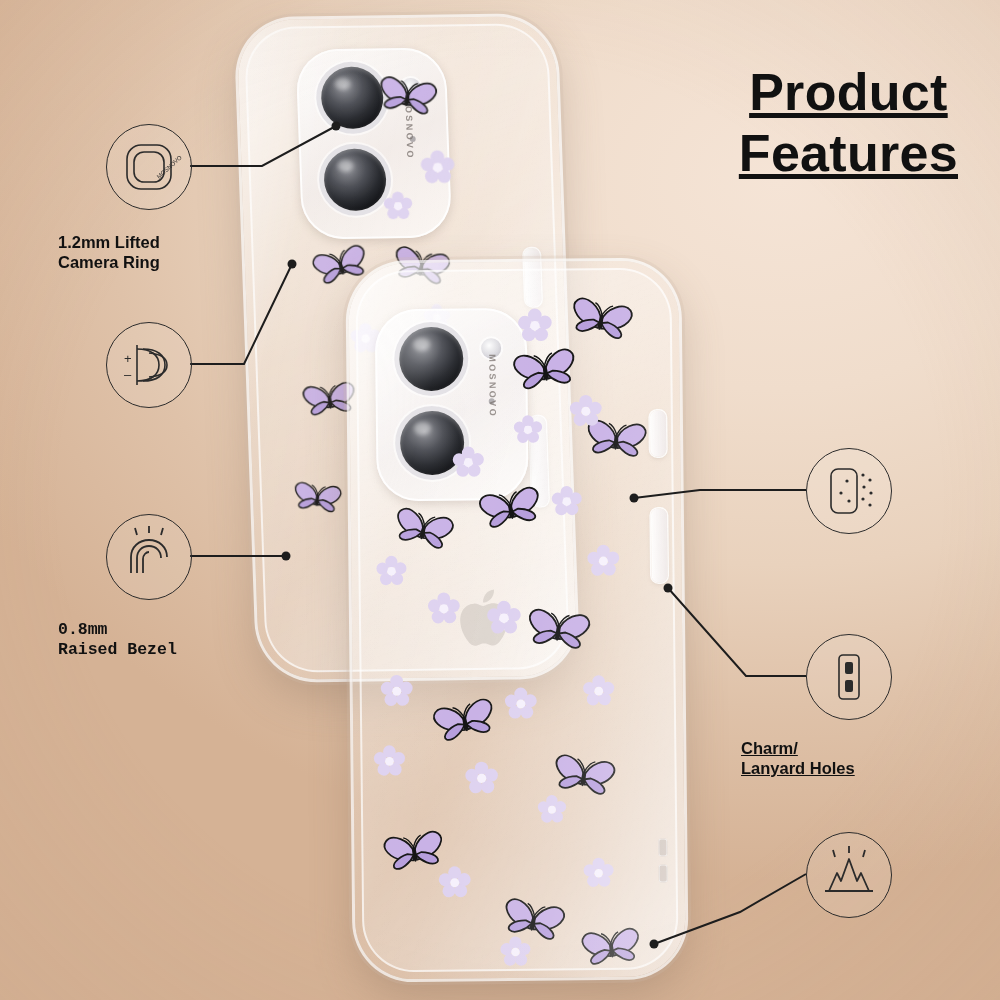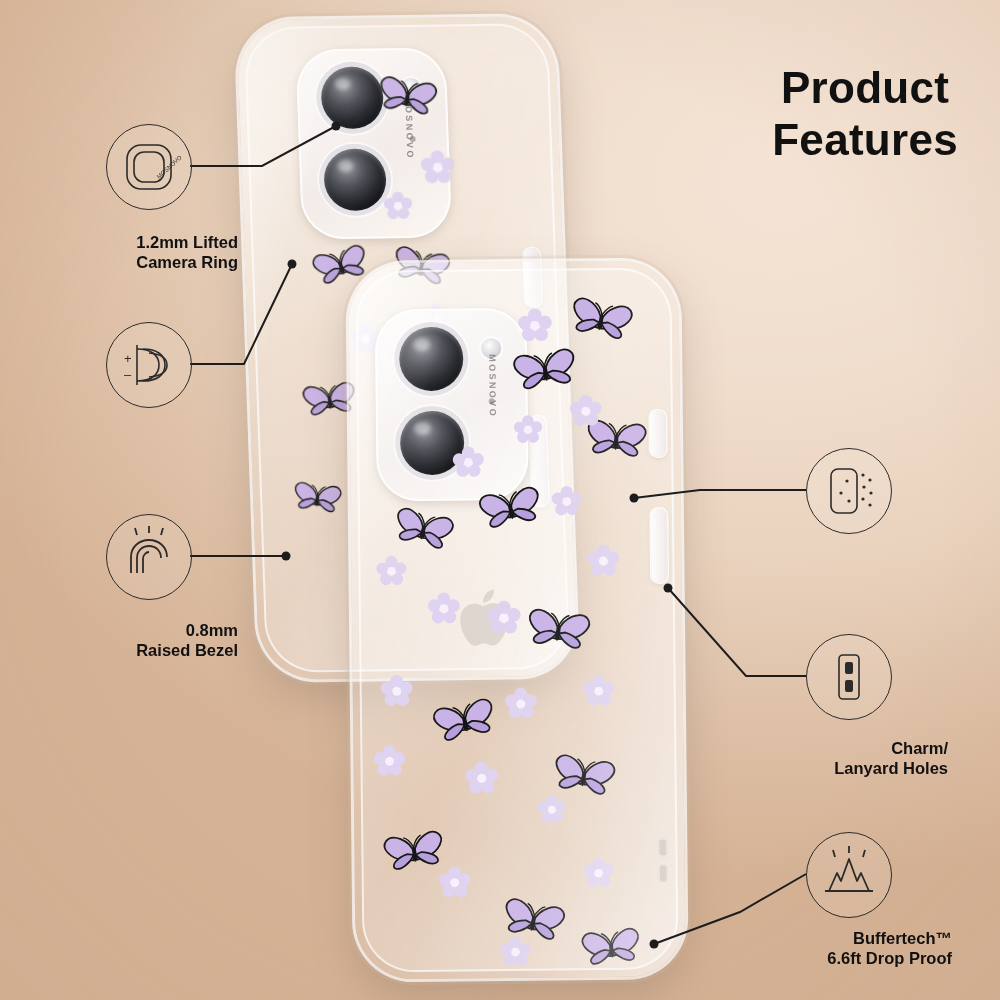--- a/index.html
+++ b/index.html
@@ -29,26 +29,27 @@
     pointer-events: none;
     background: radial-gradient(ellipse 800px 800px at 50% 50%, rgba(255,255,255,0) 55%, rgba(190,150,120,0.18) 100%);
   }
 
   .title {
     position: absolute;
     right: 42px;
     top: 62px;
     text-align: center;
     font-weight: bold;
-    font-size: 44px;
+    font-size: 52px;
     line-height: 1.18;
     color: #111;
     letter-spacing: 0.3px;
     white-space: pre-line;
     z-index: 40;
+    text-decoration: underline;
   }
 
   
   .phone {
     position: absolute;
     border-radius: 58px;
     background:
       linear-gradient(120deg, rgba(255,255,255,0.62) 0%, rgba(255,255,255,0.30) 28%, rgba(255,255,255,0.16) 52%, rgba(255,255,255,0.34) 78%, rgba(255,255,255,0.55) 100%);
     box-shadow:
       0 0 0 3px rgba(255,255,255,0.72),
@@ -162,21 +163,21 @@
     background: rgba(150,140,138,0.38);
     box-shadow: inset 0 0 0 1px rgba(255,255,255,0.6);
   }
 
   
   .sprite { position: absolute; pointer-events: none; }
 
   
   .callout-label {
     position: absolute;
-    text-align: right;
+    text-align: left;
     font-weight: bold;
     font-size: 16.5px;
     line-height: 1.22;
     color: #111;
     white-space: pre-line;
     z-index: 40;
   }
   .icon-circle {
     position: absolute;
     width: 84px;
@@ -369,21 +370,21 @@
   </div>
 
   <div class="icon-circle" style="left:106px; top:514px;">
     <svg width="84" height="84" viewBox="0 0 84 84">
       <path d="M24,58 L24,42 C24,32 32,25 42,25 C52,25 60,32 60,42" stroke="#2b2b2b" stroke-width="1.8" fill="none"></path>
       <path d="M30,58 L30,43 C30,36 35,31 42,31 C49,31 54,36 54,43" stroke="#2b2b2b" stroke-width="1.8" fill="none"></path>
       <path d="M36,58 L36,44 C36,40 39,37 42,37" stroke="#2b2b2b" stroke-width="1.8" fill="none"></path>
       <path d="M30,20 L28,13 M42,18 L42,11 M54,20 L56,13" stroke="#2b2b2b" stroke-width="1.8" fill="none"></path>
     </svg>
   </div>
-  <div class="callout-label" style="left:58px; top:620px; width:180px;">0.8mm
+  <div class="callout-label" style="left:58px; top:620px; width:180px;font-family:Liberation Mono, monospace;">0.8mm
 Raised Bezel</div>
 
   <div class="icon-circle" style="left:806px; top:448px;">
     <svg width="84" height="84" viewBox="0 0 84 84">
       <rect x="24" y="20" width="26" height="44" rx="7" fill="none" stroke="#2b2b2b" stroke-width="1.6"></rect>
       <circle cx="56" cy="26" r="1.6" fill="#2b2b2b"></circle>
       <circle cx="63" cy="31" r="1.6" fill="#2b2b2b"></circle>
       <circle cx="57" cy="38" r="1.6" fill="#2b2b2b"></circle>
       <circle cx="64" cy="44" r="1.6" fill="#2b2b2b"></circle>
       <circle cx="56" cy="50" r="1.6" fill="#2b2b2b"></circle>
@@ -394,26 +395,24 @@
     </svg>
   </div>
 
   <div class="icon-circle" style="left:806px; top:634px;">
     <svg width="84" height="84" viewBox="0 0 84 84">
       <rect x="32" y="20" width="20" height="44" rx="4" fill="none" stroke="#2b2b2b" stroke-width="1.6"></rect>
       <rect x="38" y="27" width="8" height="12" rx="2" fill="#2b2b2b"></rect>
       <rect x="38" y="45" width="8" height="12" rx="2" fill="#2b2b2b"></rect>
     </svg>
   </div>
-  <div class="callout-label" style="left:758px; top:738px; width:190px;">Charm/
+  <div class="callout-label" style="left:741px; top:738px; width:190px;text-decoration:underline;">Charm/
 Lanyard Holes</div>
 
   <div class="icon-circle" style="left:806px; top:832px;">
     <svg width="84" height="84" viewBox="0 0 84 84">
       <path d="M18,58 L66,58" stroke="#2b2b2b" stroke-width="2" fill="none"></path>
       <path d="M22,58 L30,40 L34,48 L42,26 L50,48 L54,40 L62,58 Z" fill="none" stroke="#2b2b2b" stroke-width="1.8" stroke-linejoin="round"></path>
       <path d="M28,24 L26,17 M42,20 L42,13 M56,24 L58,17" stroke="#2b2b2b" stroke-width="1.8" fill="none"></path>
     </svg>
   </div>
-  <div class="callout-label" style="left:752px; top:928px; width:200px;">Buffertech™
-6.6ft Drop Proof</div>
 
 </div>
 
 </body></html>

